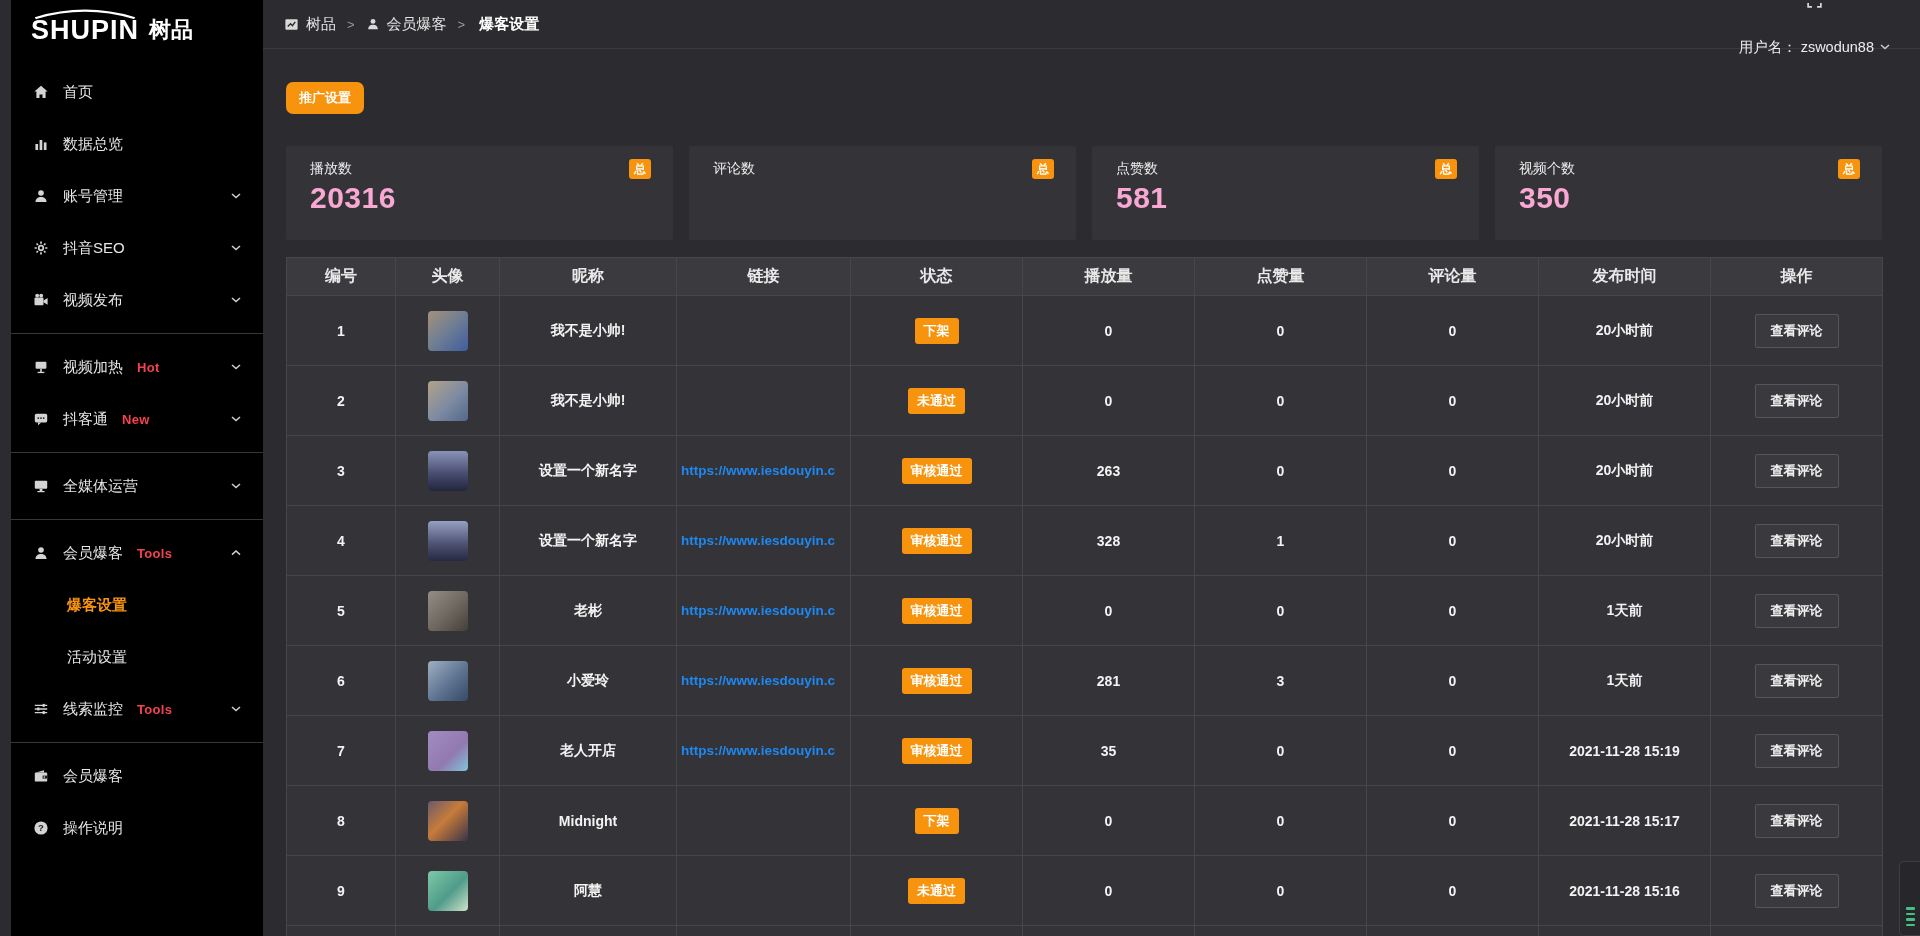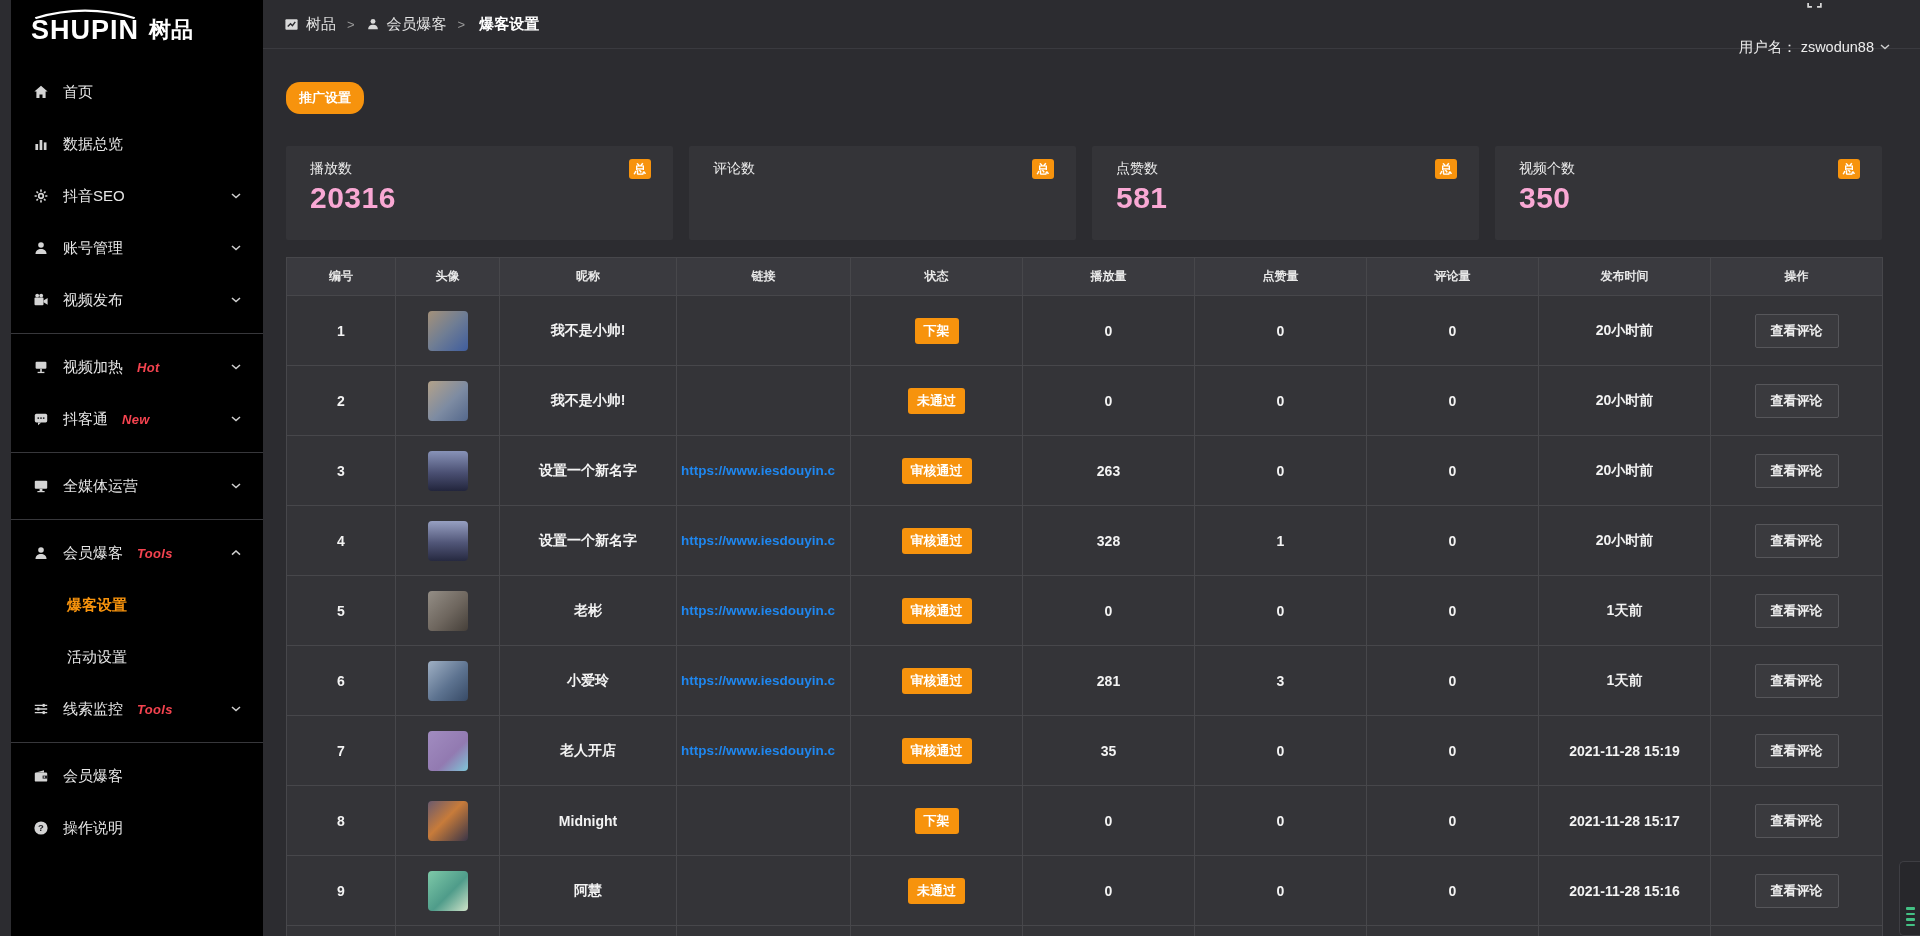--- a/index.html
+++ b/index.html
@@ -10,50 +10,50 @@
   .sidebar { position:absolute; left:11px; top:0; width:252px; height:100%; background:#000000; z-index:2; }
   .logo { height:52px; display:flex; align-items:center; padding-left:20px; gap:10px; }
   .logo-en-wrap { position:relative; padding-top:8px; }
   .logo-arc { position:absolute; top:0; left:0; width:100%; height:10px; }
   .logo-en { font-size:27px; font-weight:900; letter-spacing:1px; color:#fff; line-height:1; }
   .logo-cn { font-size:22px; font-weight:700; color:#fff; padding-top:8px; }
   .menu { padding-top:14px; }
   .menu-item { height:52px; display:flex; align-items:center; padding:0 22px; cursor:pointer; }
   .mi-icon { width:16px; height:16px; margin-right:14px; flex:none; display:flex; }
   .mi-label { font-size:15px; color:#e6e6e6; }
-  .mi-tag { margin-left:14px; font-size:13px; font-weight:700; font-style:italic; letter-spacing:.3px; }
+  .mi-tag { margin-left:14px; font-size:13px; font-weight:700; letter-spacing:.3px; }
   .tag-red { color:#f4434f; }
   .tag-gold { color:#fdbf2d; }
   .mi-chevron { margin-left:auto; display:flex; }
   .menu-divider { height:1px; background:#37373b; margin:7px 0; }
   .submenu-item { height:52px; display:flex; align-items:center; padding-left:56px; font-size:15px; color:#e6e6e6; cursor:pointer; }
   .submenu-item.active .sm-label { color:#f7930d; font-weight:700; }
 
   
   .main { position:absolute; left:252px; top:0; right:0; bottom:0; display:flex; flex-direction:column; }
   .topbar { height:49px; flex:none; border-bottom:1px solid #3a3a3f; display:flex; align-items:center; padding:0 30px 0 32px; }
   .breadcrumb { display:flex; align-items:center; gap:11px; font-size:15px; }
   .crumb { display:flex; align-items:center; gap:7px; color:#e3e3e3; cursor:pointer; }
   .crumb-sep { color:#9a9a9a; font-size:13px; }
   .crumb-current { font-weight:700; color:#fff; margin-left:3px; }
   .topbar-right { margin-left:auto; display:flex; align-items:center; gap:29px;flex-direction:column; }
   .fullscreen-btn { display:flex; cursor:pointer; }
   .username { font-size:14.5px; color:#ececec; display:flex; align-items:center; gap:4px; cursor:pointer; }
 
   .content { flex:1; padding:0 38px 0 34px; }
-  .promo-btn { margin-top:33px; background:#f7930d; color:#fff; border:none; border-radius:14px; font-size:13px; font-weight:700; padding:7px 13px; cursor:pointer; font-family:inherit; }
+  .promo-btn { margin-top:33px; background:#f7930d; color:#fff; border:none; border-radius:7px; font-size:13px; font-weight:700; padding:7px 13px; cursor:pointer; font-family:inherit; }
 
   .cards { display:flex; gap:16px; margin-top:32px; }
   .card { flex:1; position:relative; background:#343438; border-radius:2px; height:94px; padding:14px 24px; }
   .card-label { font-size:14px; color:#ececec; }
   .card-value { font-size:30px; font-weight:700; color:#f9a8d4; margin-top:3px; letter-spacing:.5px; }
   .card-badge { position:absolute; top:13px; right:22px; background:#f7930d; color:#fff; font-size:12px; font-weight:700; padding:4px 5px; border-radius:3px; line-height:1; }
 
   .data-table { margin-top:17px; width:100%; border-collapse:collapse; table-layout:fixed; }
-  .data-table th { background:#3a3a3f; height:38px; font-size:12px; font-weight:700; color:#e9e9e9; border:1px solid #47474b; }
+  .data-table th { background:#3a3a3f; height:38px; font-size:16px; font-weight:700; color:#e9e9e9; border:1px solid #47474b; }
   .data-table td { background:#343438; height:70px; text-align:center; vertical-align:middle; border:1px solid #47474b; font-size:14px; font-weight:700; color:#f3f3f3; overflow:hidden; }
   .avatar { width:40px; height:40px; border-radius:4px; margin:0 auto; }
   .cell-link-a { display:block; color:#1e87f0; font-size:13.5px; font-weight:700; text-decoration:none; white-space:nowrap; overflow:hidden; text-align:left; padding-left:3px; }
   .status-badge { display:inline-block; background:#f7930d; color:#fff; font-size:13px; font-weight:700; padding:4px 9px; border-radius:3px; }
   .action-btn { background:#3a3a3e; border:1px solid #56565a; color:#f0f0f0; font-size:13px; font-weight:700; padding:7px 15px; border-radius:2px; cursor:pointer; font-family:inherit; }
 
   .floating-widget { position:absolute; right:0; top:861px; width:21px; height:75px; background:#27272b; border:1px solid #3e3e43; border-right:none; border-radius:5px 0 0 5px; display:flex; flex-direction:column; justify-content:flex-end; align-items:center; padding-bottom:9px; gap:3px; cursor:pointer; z-index:3; }
   .fw-bar { width:9px; height:2.5px; background:#43c184; border-radius:1px; flex:none; }
 </style>
 </head>
@@ -89,43 +89,43 @@
               <rect x="2.4" y="8" width="2.7" height="6"></rect>
               <rect x="6.6" y="4" width="2.7" height="10"></rect>
               <rect x="10.8" y="6.4" width="2.7" height="7.6"></rect>
             </svg>
           </span>
         <span class="mi-label">数据总览</span>
       </div>
 
       <div class="menu-item">
         <span class="mi-icon">
+            <svg viewBox="0 0 16 16" fill="#d4d4d4">
+              <circle cx="8" cy="5" r="2.8"></circle>
+              <path d="M2.5 14 C2.5 10.4 5 8.9 8 8.9 C11 8.9 13.5 10.4 13.5 14 Z"></path>
+            </svg>
+          </span>
+        <span class="mi-label">账号管理</span>
+        <span class="mi-chevron">
+            <svg width="10" height="6" viewBox="0 0 10 6">
+              <polyline points="1,1 5,4.6 9,1" fill="none" stroke="#cfcfcf" stroke-width="1.5"></polyline>
+            </svg>
+          </span>
+      </div>
+
+      <div class="menu-item">
+        <span class="mi-icon">
             <svg viewBox="0 0 16 16">
               <g stroke="#d4d4d4" stroke-width="1.7" fill="none">
                 <circle cx="8" cy="8" r="2.3"></circle>
                 <path d="M8 1.6v2.2 M8 12.2v2.2 M1.6 8h2.2 M12.2 8h2.2 M3.5 3.5l1.5 1.5 M11 11l1.5 1.5 M12.5 3.5 11 5 M5 11l-1.5 1.5"></path>
               </g>
             </svg>
           </span>
         <span class="mi-label">抖音SEO</span>
-        <span class="mi-chevron">
-            <svg width="10" height="6" viewBox="0 0 10 6">
-              <polyline points="1,1 5,4.6 9,1" fill="none" stroke="#cfcfcf" stroke-width="1.5"></polyline>
-            </svg>
-          </span>
-      </div>
-
-      <div class="menu-item">
-        <span class="mi-icon">
-            <svg viewBox="0 0 16 16" fill="#d4d4d4">
-              <circle cx="8" cy="5" r="2.8"></circle>
-              <path d="M2.5 14 C2.5 10.4 5 8.9 8 8.9 C11 8.9 13.5 10.4 13.5 14 Z"></path>
-            </svg>
-          </span>
-        <span class="mi-label">账号管理</span>
         <span class="mi-chevron">
             <svg width="10" height="6" viewBox="0 0 10 6">
               <polyline points="1,1 5,4.6 9,1" fill="none" stroke="#cfcfcf" stroke-width="1.5"></polyline>
             </svg>
           </span>
       </div>
 
       <div class="menu-item">
         <span class="mi-icon">
             <svg viewBox="0 0 16 16" fill="#d4d4d4">

